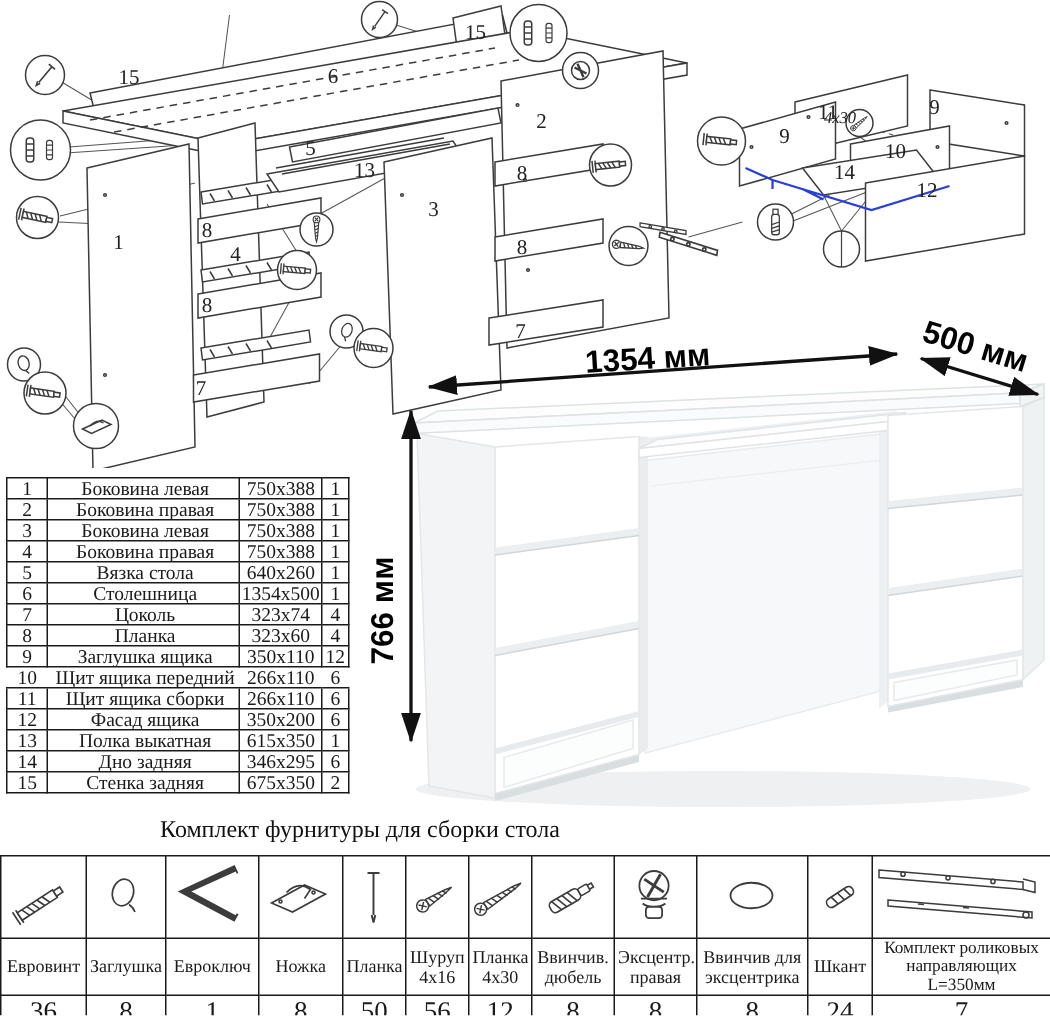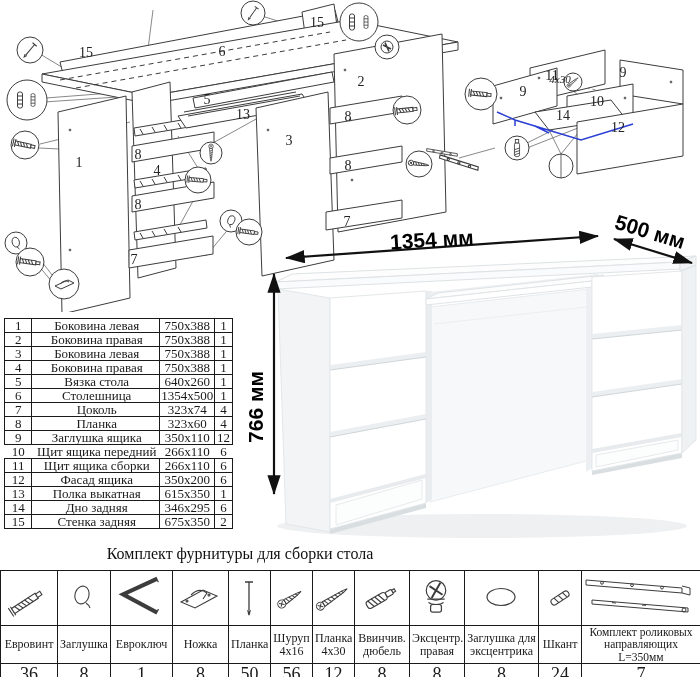--- a/index.html
+++ b/index.html
@@ -527,21 +527,21 @@
 
       <td>Евровинт</td>
           <td>Заглушка</td>
           <td>Евроключ</td>
           <td>Ножка</td>
           <td>Планка</td>
           <td>Шуруп 4x16</td>
           <td>Планка 4x30</td>
           <td>Ввинчив. дюбель</td>
           <td>Эксцентр. правая</td>
-          <td>Заглушка для эксцентрика</td>
+          <td>Ввинчив для эксцентрика</td>
           <td>Шкант</td>
           <td>Комплект роликовых направляющих L=350мм</td>
         </tr>
       <tr class="r-qty">
 
       <td>36</td>
           <td>8</td>
           <td>1</td>
           <td>8</td>
           <td>50</td>

